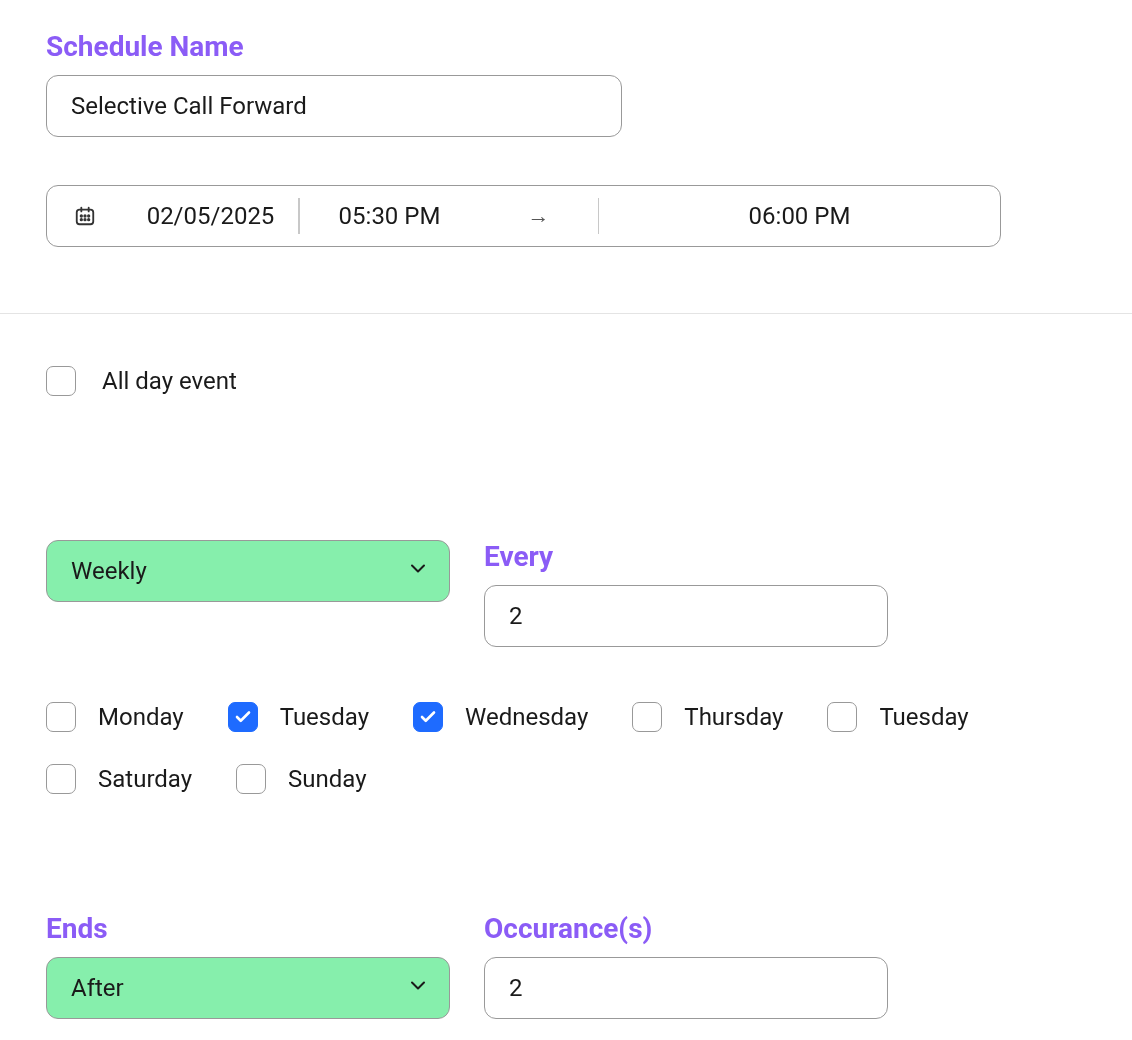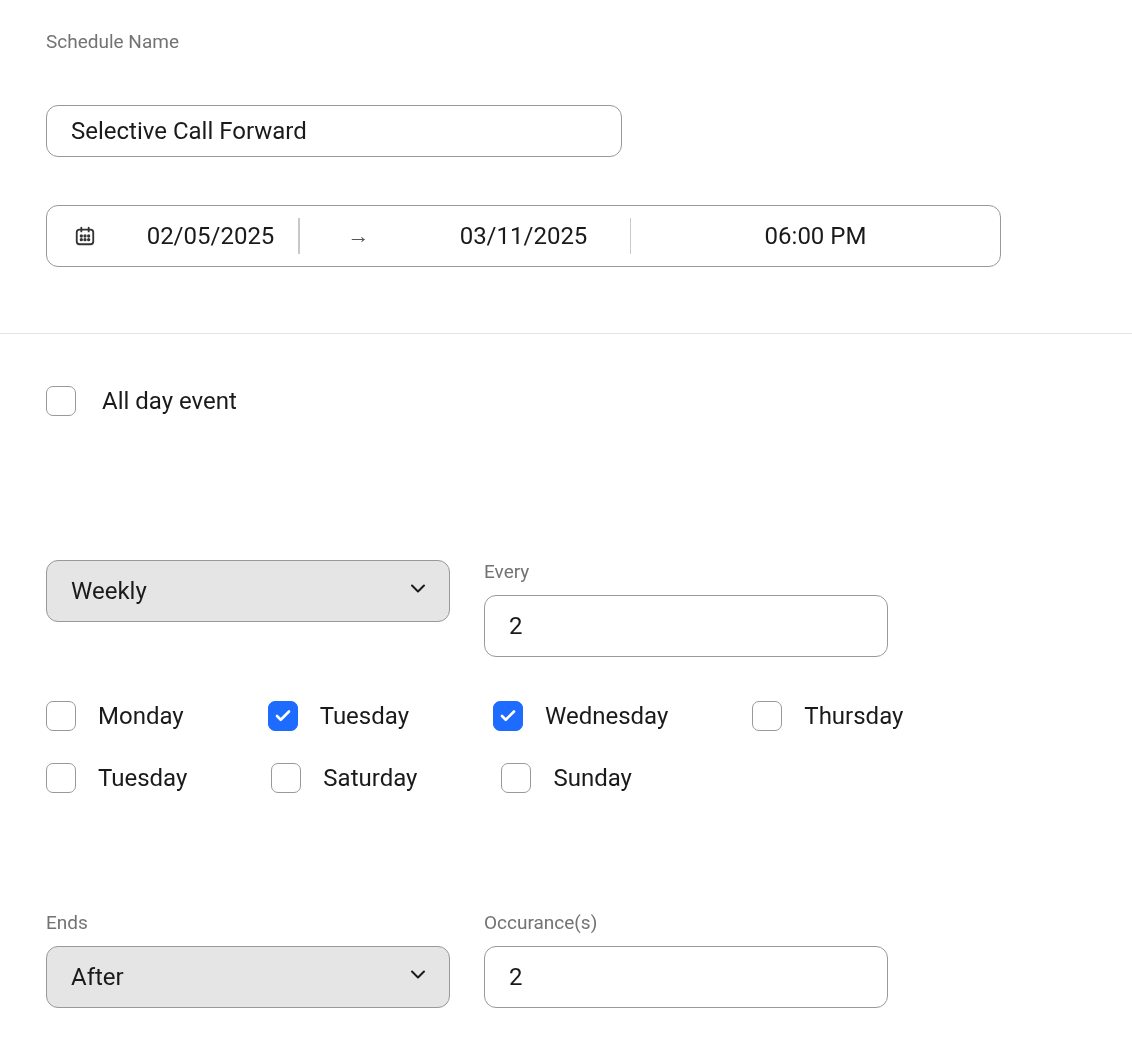--- a/index.html
+++ b/index.html
@@ -11,37 +11,36 @@
       font-family: -apple-system, BlinkMacSystemFont, "Segoe UI", Roboto, Helvetica, Arial, sans-serif;
       background: #ffffff;
       color: #1a1a1a;
       font-size: 22px;
       padding: 30px 0 50px 0;
     }
     .container {
       padding: 0 46px;
     }
     .label {
-      font-size: 19px;
-      color: #737373;
+      font-size: 28px;
+      color: #8b5cf6;
       margin-bottom: 12px;
-      font-weight: 400;
+      font-weight: 700;
     }
     .text-input {
       width: 576px;
-      height: 52px;
+      height: 62px;
       border: 1.5px solid #999999;
       border-radius: 12px;
       padding: 0 24px;
       font-size: 24px;
       color: #1a1a1a;
       background: #ffffff;
       outline: none;
       font-family: inherit;
-      margin-top: 40px;
     }
     .datetime-bar {
       display: flex;
       align-items: center;
       height: 62px;
       border: 1.5px solid #999999;
       border-radius: 12px;
       width: 955px;
       margin-top: 48px;
     }
@@ -129,21 +128,21 @@
       width: 404px;
     }
     .select-input {
       width: 404px;
       height: 62px;
       border: 1.5px solid #999999;
       border-radius: 12px;
       padding: 0 52px 0 24px;
       font-size: 24px;
       color: #1a1a1a;
-      background: #e5e5e5;
+      background: #86efac;
       outline: none;
       font-family: inherit;
       text-align: left;
       cursor: pointer;
       display: flex;
       align-items: center;
     }
     .select-chevron {
       position: absolute;
       right: 20px;
@@ -159,22 +158,22 @@
       padding: 0 24px;
       font-size: 24px;
       color: #1a1a1a;
       background: #ffffff;
       outline: none;
       font-family: inherit;
     }
     .days-wrap {
       display: flex;
       flex-wrap: wrap;
-      gap: 32px 84px;
-      margin-top: 44px;
+      gap: 32px 44px;
+      margin-top: 55px;
       max-width: 1040px;
     }
     .day-item {
       display: flex;
       align-items: center;
       gap: 22px;
     }
     .day-label {
       font-size: 24px;
       color: #1a1a1a;
@@ -199,22 +198,22 @@
         <circle cx="8" cy="12" r="0.8" fill="#333333"></circle>
         <circle cx="12" cy="12" r="0.8" fill="#333333"></circle>
         <circle cx="16" cy="12" r="0.8" fill="#333333"></circle>
         <circle cx="8" cy="16" r="0.8" fill="#333333"></circle>
         <circle cx="12" cy="16" r="0.8" fill="#333333"></circle>
         <circle cx="16" cy="16" r="0.8" fill="#333333"></circle>
       </svg>
     </div>
     <div class="datetime-date" style="width:175px;">02/05/2025</div>
     <div class="datetime-sep"></div>
+    <div class="datetime-time" style="width:180px;">05:30 PM</div>
     <div class="arrow-cell">→</div>
-    <div class="datetime-date" style="width:212px;">03/11/2025</div>
     <div class="datetime-sep"></div>
     <div class="datetime-time" style="flex:1;">06:00 PM</div>
   </div>
 </div>
 
 <hr class="hr">
 
 <div class="container">
   <div class="check-row">
     <div class="checkbox">

